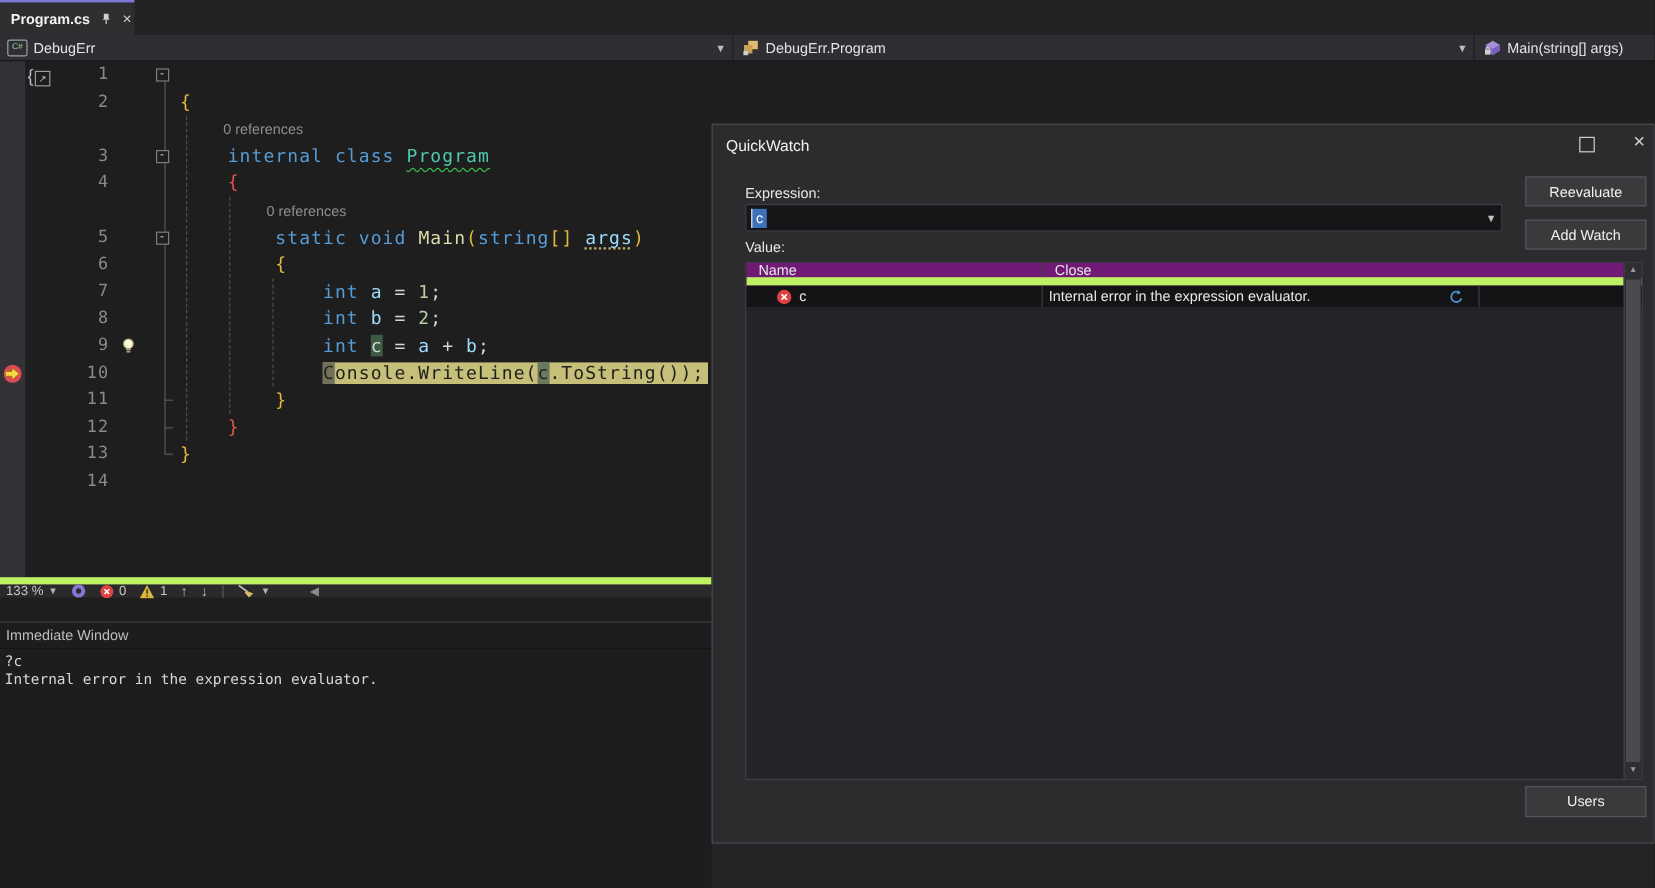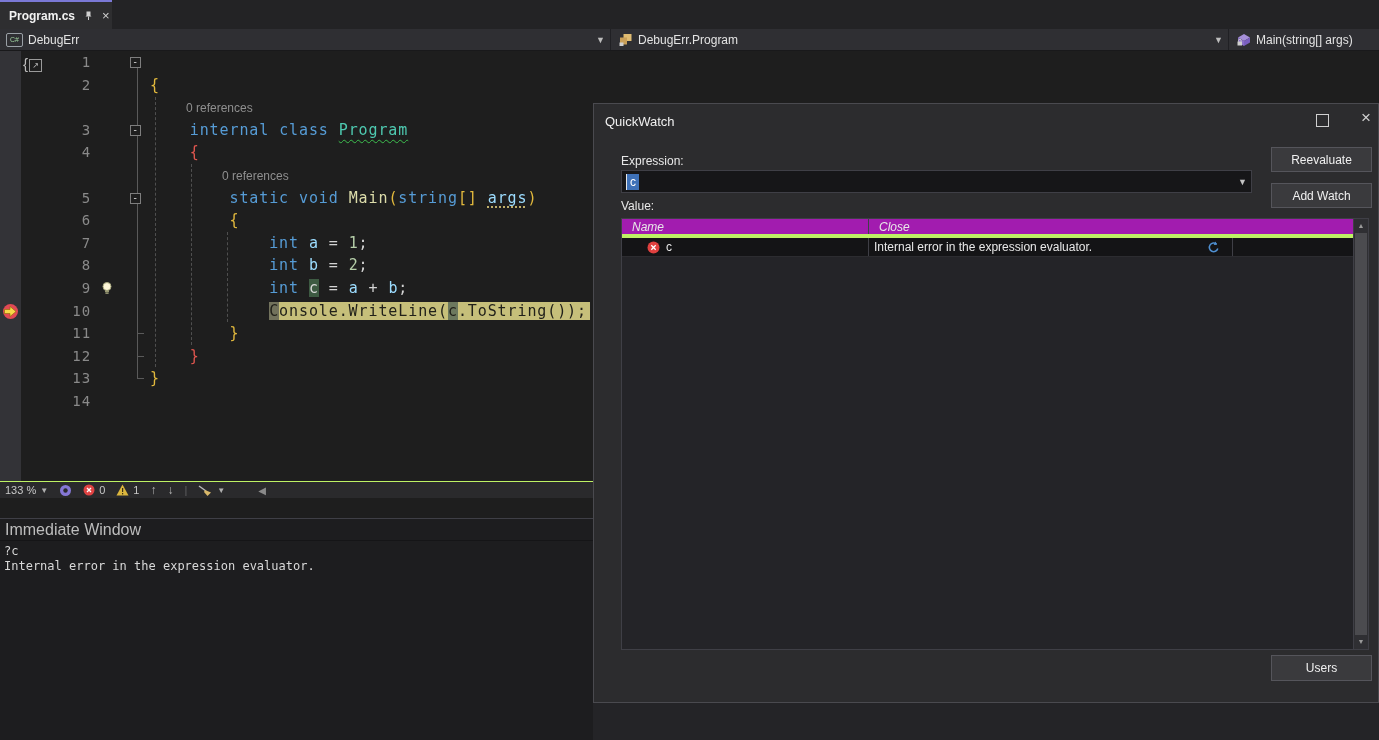--- a/index.html
+++ b/index.html
@@ -48,55 +48,55 @@
   .bp-svg{position:absolute;left:2px;top:3px;}
   .tok-kw{color:#569cd6}.tok-pl{color:#d4d4d4}.tok-var{color:#9cdcfe}.tok-num{color:#b5cea8}
   .tok-meth{color:#dcdcaa}.tok-gold{color:#e2b93d}.tok-red{color:#e0564f}
   .tok-sq{color:#4ec9b0;text-decoration:underline wavy #3cbf4e;text-decoration-thickness:1px;text-underline-offset:4px;}
   .tok-args{color:#9cdcfe;text-decoration:underline dotted #bfae6a;text-decoration-thickness:2px;text-underline-offset:4px;}
   .tok-chl{color:#d8d8d8;background:#3d5a42;}
   .tok-hlC{color:#21211a;background:#72725c;}
   .tok-hld{color:#21211a;}
   .tok-hlc{color:#21211a;background:#6c785e;}
   
-  .statusstrip{position:absolute;top:481px;left:0;width:593px;height:17px;background:#2a2a2c;border-top:1px solid #bef264;
+  .statusstrip{position:absolute;top:481px;left:0;width:593px;height:17px;background:#2a2a2c;border-top:6px solid #bef264;
                box-sizing:border-box;display:flex;align-items:center;gap:11px;padding-left:5px;font-size:11px;color:#c8c8c8;}
   .statusstrip .grp{display:flex;align-items:center;gap:4px;}
   .statusstrip .caret{font-size:8px;color:#b0b0b0;}
   .statusstrip .arrow{font-size:12px;color:#b8b8b8;}
   .statusstrip .sep{color:#5f5f63;}
   .statusstrip .scroll-left{margin-left:22px;color:#8a8a8a;font-size:10px;}
   .pathbar{position:absolute;top:498px;left:0;width:593px;height:20px;background:#2a2a2c;box-sizing:border-box;
            line-height:19px;font-size:12px;color:#dadada;padding-left:5px;white-space:nowrap;}
   .blob{display:inline-block;width:44px;height:13px;background:#020202;border-radius:7px;vertical-align:-2px;
         transform:rotate(-2deg);}
   
   .immediate{position:absolute;top:518px;left:0;width:593px;bottom:0;background:#1d1d1f;border-top:1px solid #3f3f46;
              box-sizing:border-box;}
-  .imm-title{height:21px;line-height:21px;padding-left:5px;font-size:16px;color:#bdbdbd;border-bottom:1px solid #151517;}
+  .imm-title{height:21px;line-height:21px;padding-left:5px;font-size:12px;color:#bdbdbd;border-bottom:1px solid #151517;}
   .imm-body{font-family:"DejaVu Sans Mono",monospace;font-size:12px;color:#d8d8d8;padding:3px 0 0 4px;line-height:15px;}
   .filler{position:absolute;left:593px;top:518px;right:0;bottom:0;background:#242427;}
   
   .qw{position:absolute;left:593px;top:103px;width:786px;height:600px;background:#2c2c2e;border:1px solid #4a4a4f;
       box-sizing:border-box;z-index:10;font-size:12px;color:#ededed;}
   .qw-title{position:absolute;left:11px;top:10px;font-size:13px;color:#f0f0f0;}
   .qw-max{position:absolute;left:722px;top:10px;width:11px;height:11px;border:1px solid #d0d0d0;}
   .qw-x{position:absolute;left:767px;top:4px;font-size:17px;color:#d0d0d0;}
   .qw-label{position:absolute;color:#e8e8e8;}
   .qw-combo{position:absolute;left:27px;top:66px;width:631px;height:23px;background:#161618;border:1px solid #3f3f46;
             box-sizing:border-box;}
   .qw-sel{position:absolute;left:4px;top:3px;background:#3e71b8;color:#fff;padding:0 3px;font-size:12px;line-height:16px;
           border-left:1px solid #e6e6e6;}
   .qw-drop{position:absolute;right:0;top:0;width:17px;height:100%;display:flex;align-items:center;justify-content:center;
            color:#c2c2c2;font-size:9px;}
   .dlg-btn{position:absolute;width:101px;height:25px;background:#3a3a3d;border:1px solid #55555b;box-sizing:border-box;
            display:flex;align-items:center;justify-content:center;color:#f0f0f0;font-size:12px;}
   .qw-grid{position:absolute;left:27px;top:114px;width:748px;height:432px;border:1px solid #3f3f46;background:#242428;
            box-sizing:border-box;overflow:hidden;}
-  .g-head{display:flex;height:19px;background:#a21caf;border-bottom:4px solid #bef264;box-sizing:border-box;color:#e8e8e8;font-style:italic;}
+  .g-head{display:flex;height:19px;background:#701a75;border-bottom:7px solid #bef264;box-sizing:border-box;color:#e8e8e8;}
   .g-row{display:flex;height:19px;background:#141416;border-bottom:1px solid #2c2c30;box-sizing:border-box;color:#e8e8e8;}
   .c-name{width:246px;flex:none;box-sizing:border-box;padding-left:10px;display:flex;align-items:center;gap:6px;}
   .c-val{width:364px;flex:none;box-sizing:border-box;padding-left:5px;border-left:1px solid #3f3f46;
          display:flex;align-items:center;}
   .c-type{flex:1;box-sizing:border-box;padding-left:10px;border-left:1px solid #3f3f46;display:flex;align-items:center;}
   .g-row .c-name{padding-left:25px;}
   .refresh{margin-left:auto;margin-right:12px;display:flex;}
   .g-scroll{position:absolute;right:0;top:0;width:15px;height:100%;background:#2f2f33;border-left:1px solid #3f3f46;
             box-sizing:border-box;}
   .g-scroll .sa{position:absolute;left:0;width:14px;height:14px;text-align:center;line-height:14px;font-size:7px;color:#9a9a9a;}

